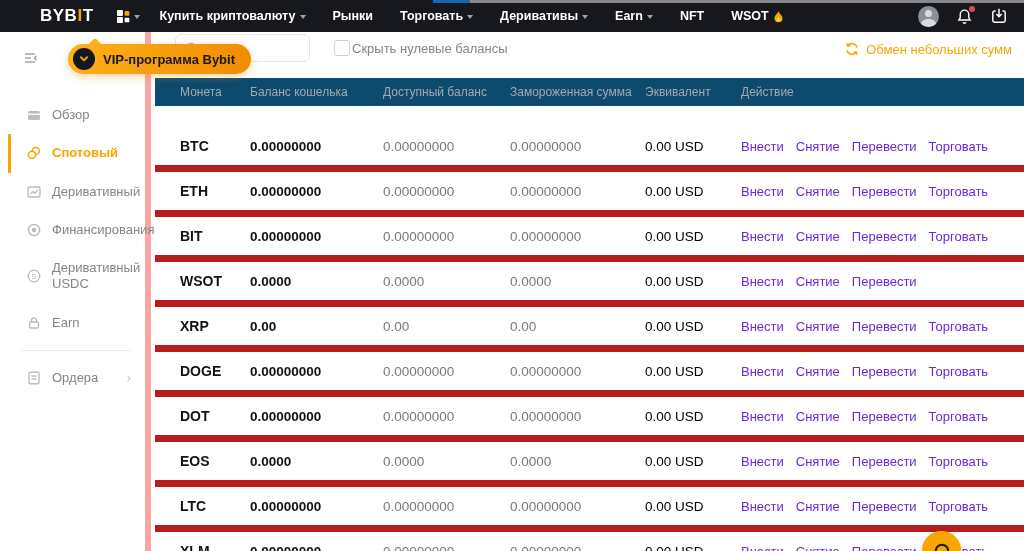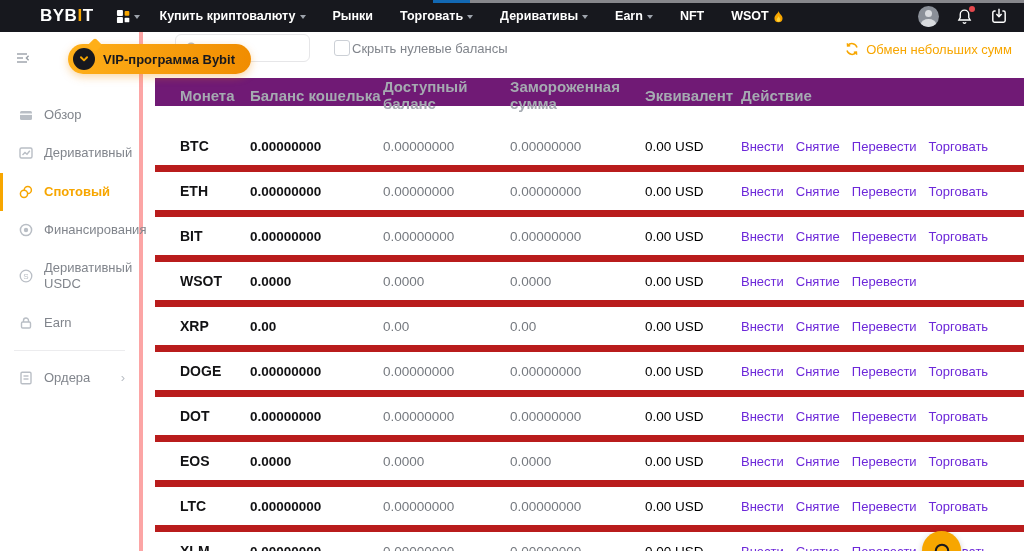--- a/index.html
+++ b/index.html
@@ -34,22 +34,22 @@
             position:relative; overflow:hidden; cursor:pointer; }
   .avatar .head { position:absolute; left:7px; top:4px; width:7px; height:7px;
                   border-radius:50%; background:#d9dbdf; }
   .avatar .body { position:absolute; left:3px; top:13px; width:15px; height:10px;
                   border-radius:50%; background:#d9dbdf; }
   .bell-wrap { position:relative; cursor:pointer; display:flex; }
   .bell-dot { position:absolute; right:-2px; top:-2px; width:6px; height:6px;
               border-radius:50%; }
 
   
-  .sidebar { position:absolute; left:0; top:32px; width:143px; height:519px;
-             background:#fff; border-right:4px solid #fca5a5; z-index:10; }
+  .sidebar { position:absolute; left:8px; top:32px; width:143px; height:519px;
+             background:#fff; border-right:6px solid #fca5a5; z-index:10; }
   .collapse { margin:18px 0 0 15px; color:#9aa0a8; cursor:pointer; display:inline-flex; }
   .side-items { margin-top:26px; }
   .side-item { display:flex; align-items:center; gap:10px; padding:11px 8px 11px 15px;
                color:#81858c; font-size:13px; cursor:pointer; position:relative;
                border-left:3px solid transparent; line-height:1.25; }
   .side-item .lbl { flex:1; }
   .side-item.active { color:#f7a600; font-weight:bold; border-left-color:#f7a600; }
   .side-item .ico { display:flex; color:#b9bec5; flex:0 0 16px; }
   .side-item.active .ico { color:#f7a600; }
   .side-chevron { color:#b9bec5; font-size:13px; margin-right:6px; }
@@ -75,21 +75,21 @@
                gap:2px; cursor:pointer; }
   .cbox { width:16px; height:16px; border:1.5px solid #ccd0d6; border-radius:3px; background:#fff; }
   .hide-zero .lbl { font-size:13px; color:#81858c; }
   .convert { position:absolute; right:12px; top:9px; display:flex; align-items:center;
              gap:6px; color:#f7a600; font-size:13px; cursor:pointer; }
 
   
   .tbl { position:absolute; left:0; top:46px; width:869px; }
   .grid { display:grid; grid-template-columns:70px 133px 127px 135px 96px 1fr;
           align-items:center; padding-left:25px; }
-  .thead { background:#701a75; height:28px; color:#a5aab1; font-size:15px;font-weight:bold; }
+  .thead { background:#0c4a6e; height:28px; color:#a5aab1; font-size:12px; }
   .tbody { padding-top:21px; }
   .trow { height:45px; border-bottom:7px solid #b91c1c; }
   .c-coin { font-size:14px; font-weight:bold; color:#121214; }
   .c-wallet { font-size:13.5px; font-weight:bold; color:#121214; }
   .c-gray { font-size:13.5px; color:#75797f; }
   .c-eq { font-size:13.5px; color:#000000; }
   .c-actions { display:flex; gap:12px; }
   .act { color:#6d28d9; font-size:13px; cursor:pointer; white-space:nowrap; }
 
   
@@ -187,37 +187,37 @@
   <div class="side-items" id="sidebar-items">
       <div class="side-item">
         <span class="ico">
           <svg width="16" height="16" viewBox="0 0 16 16" fill="currentColor">
             <rect x="2" y="4" width="12" height="9" rx="1.5"></rect>
             <rect x="2" y="6.5" width="12" height="1.4" fill="#fff"></rect>
           </svg>
         </span>
         <span class="lbl">Обзор</span>
       </div>
+      <div class="side-item active">
+        <span class="ico">
+          <svg width="16" height="16" viewBox="0 0 16 16" fill="none" stroke="currentColor" stroke-width="1.5">
+            <circle cx="9.8" cy="6" r="3.6"></circle>
+            <circle cx="6" cy="9.8" r="3.6" fill="#fff"></circle>
+          </svg>
+        </span>
+        <span class="lbl">Спотовый</span>
+      </div>
       <div class="side-item">
         <span class="ico">
           <svg width="16" height="16" viewBox="0 0 16 16" fill="none" stroke="currentColor" stroke-width="1.4">
             <rect x="2" y="3" width="12" height="10" rx="1.5"></rect>
             <polyline points="4.5,10 7,7.5 9,9.2 11.8,5.8"></polyline>
           </svg>
         </span>
         <span class="lbl">Деривативный</span>
-      </div>
-      <div class="side-item active">
-        <span class="ico">
-          <svg width="16" height="16" viewBox="0 0 16 16" fill="none" stroke="currentColor" stroke-width="1.5">
-            <circle cx="9.8" cy="6" r="3.6"></circle>
-            <circle cx="6" cy="9.8" r="3.6" fill="#fff"></circle>
-          </svg>
-        </span>
-        <span class="lbl">Спотовый</span>
       </div>
       <div class="side-item">
         <span class="ico">
           <svg width="16" height="16" viewBox="0 0 16 16" fill="none" stroke="currentColor" stroke-width="1.5">
             <circle cx="8" cy="8" r="5.6"></circle>
             <circle cx="8" cy="8" r="2.2" fill="currentColor" stroke="none"></circle>
           </svg>
         </span>
         <span class="lbl">Финансирования</span>
       </div>

